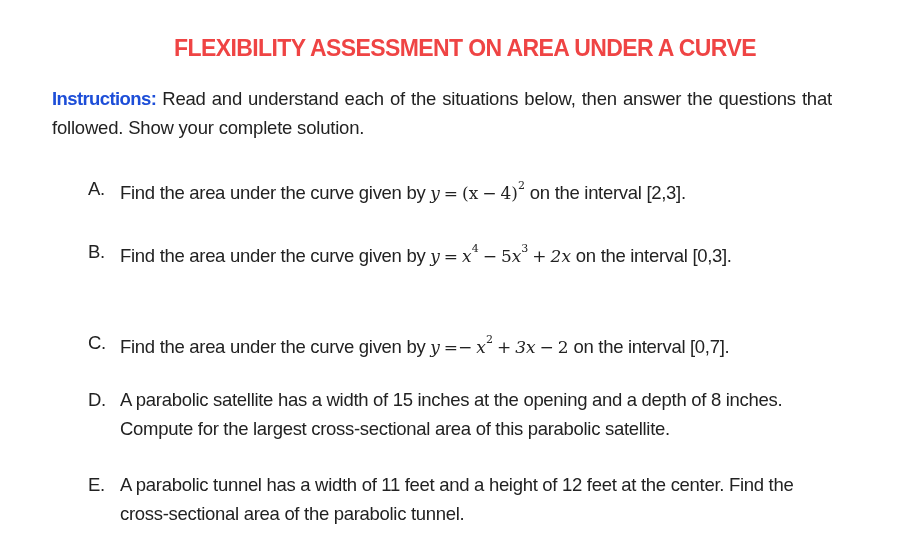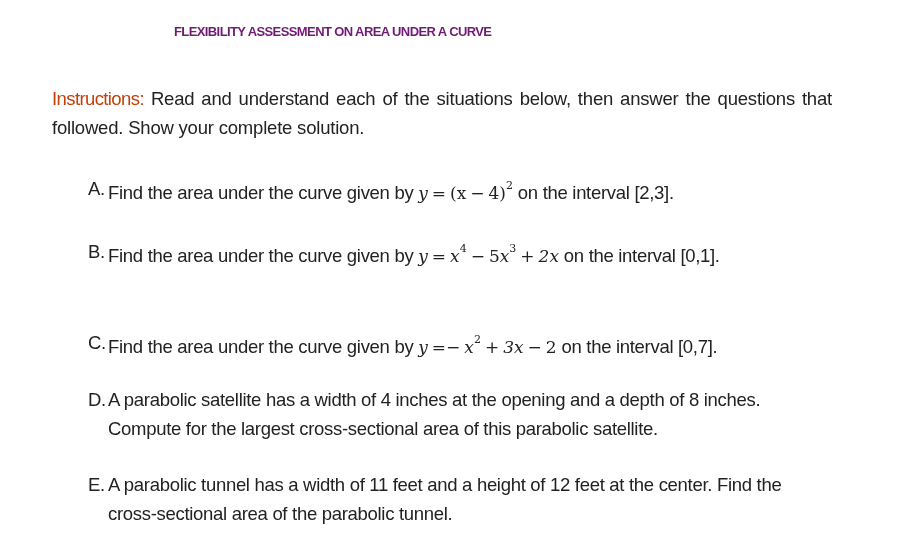--- a/index.html
+++ b/index.html
@@ -1,36 +1,36 @@
 <!DOCTYPE html>
 <html><head>
 <meta charset="utf-8">
 <style>
   html, body { margin: 0; padding: 0; background: #ffffff; }
   body {
     width: 917px; height: 533px; position: relative; overflow: hidden;
     font-family: "Liberation Sans", sans-serif; color: #222222;
   }
   .title {
-    position: absolute; left: 174px; top: 24px;
-    font-size: 13px; font-weight: bold; letter-spacing: -0.6px; color: #701a75;
+    position: absolute; left: 174px; top: 35px;
+    font-size: 23px; font-weight: bold; letter-spacing: -0.6px; color: #ef4444;
     white-space: nowrap;
   }
   .instructions {
     position: absolute; left: 52px; top: 84px; width: 780px;
     font-size: 18.5px; line-height: 29px; text-align: justify; color: #222;
     letter-spacing: -0.2px;
   }
-  .instructions .lbl { font-weight: normal; letter-spacing: -0.6px; color: #c2410c; }
+  .instructions .lbl { font-weight: bold; letter-spacing: -0.6px; color: #1d4ed8; }
   .item {
     position: absolute; left: 88px; width: 760px;
     font-size: 18.5px; line-height: 29px; color: #222; letter-spacing: -0.3px;
   }
   .item .letter { position: absolute; left: 0; top: 0; }
-  .item .body { margin-left: 20px; }
+  .item .body { margin-left: 32px; }
   .math {
     font-family: "DejaVu Serif", serif; font-style: normal; font-size: 17px;
     letter-spacing: 0;
   }
   .math i { font-style: italic; }
   .math sup { font-size: 11px; position: relative; top: -3px; vertical-align: super; }
   .op { padding: 0 4px; }
 </style>
 </head>
 <body>
@@ -42,32 +42,32 @@
 <div class="item" style="top:174px;">
   <span class="letter">A.</span>
   <div class="body">
     <span>Find the area under the curve given by </span><span class="math"><i>y</i><span class="op">=</span><span>(x</span><span class="op">−</span><span>4)</span><sup>2</sup></span><span> on the interval [2,3].</span>
   </div>
 </div>
 
 <div class="item" style="top:237px; width:720px;">
   <span class="letter">B.</span>
   <div class="body">
-    <span>Find the area under the curve given by </span><span class="math"><i>y</i><span class="op">=</span><i>x</i><sup>4</sup><span class="op">−</span><span>5</span><i>x</i><sup>3</sup><span class="op">+</span><i>2x</i></span><span> on the interval [0,1].</span>
+    <span>Find the area under the curve given by </span><span class="math"><i>y</i><span class="op">=</span><i>x</i><sup>4</sup><span class="op">−</span><span>5</span><i>x</i><sup>3</sup><span class="op">+</span><i>2x</i></span><span> on the interval [0,3].</span>
   </div>
 </div>
 
 <div class="item" style="top:328px;">
   <span class="letter">C.</span>
   <div class="body">
     <span>Find the area under the curve given by </span><span class="math"><i>y</i><span class="op">=−</span><i>x</i><sup>2</sup><span class="op">+</span><i>3x</i><span class="op">−</span><span>2</span></span><span> on the interval [0,7].</span>
   </div>
 </div>
 
 <div class="item" style="top:385px; width:740px;">
   <span class="letter">D.</span>
-  <div class="body">A parabolic satellite has a width of 4 inches at the opening and a depth of 8 inches. Compute for the largest cross-sectional area of this parabolic satellite.</div>
+  <div class="body">A parabolic satellite has a width of 15 inches at the opening and a depth of 8 inches. Compute for the largest cross-sectional area of this parabolic satellite.</div>
 </div>
 
 <div class="item" style="top:470px; width:740px;">
   <span class="letter">E.</span>
   <div class="body">A parabolic tunnel has a width of 11 feet and a height of 12 feet at the center. Find the cross-sectional area of the parabolic tunnel.</div>
 </div>
 
 </body></html>

